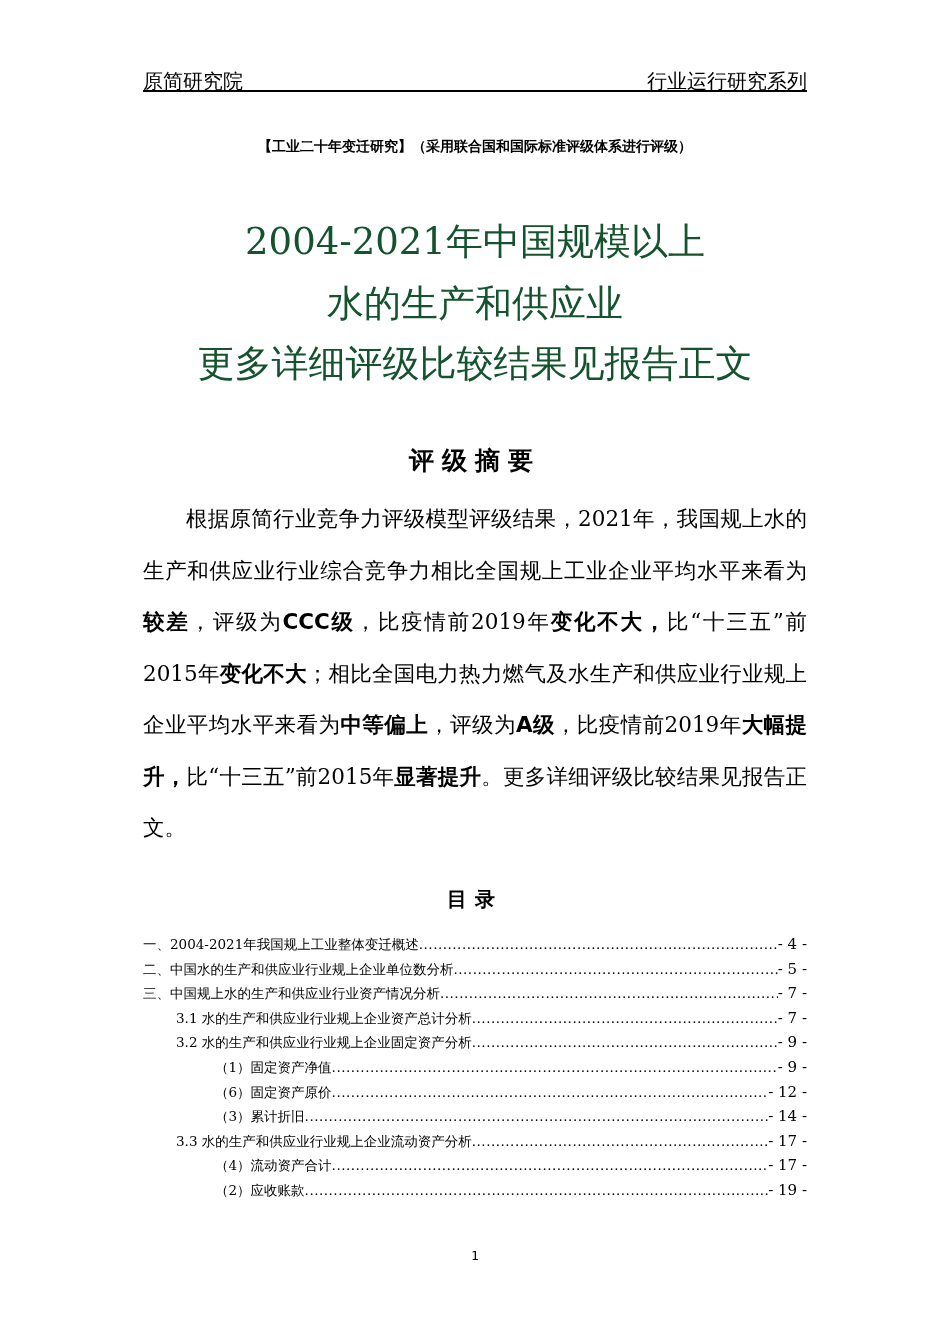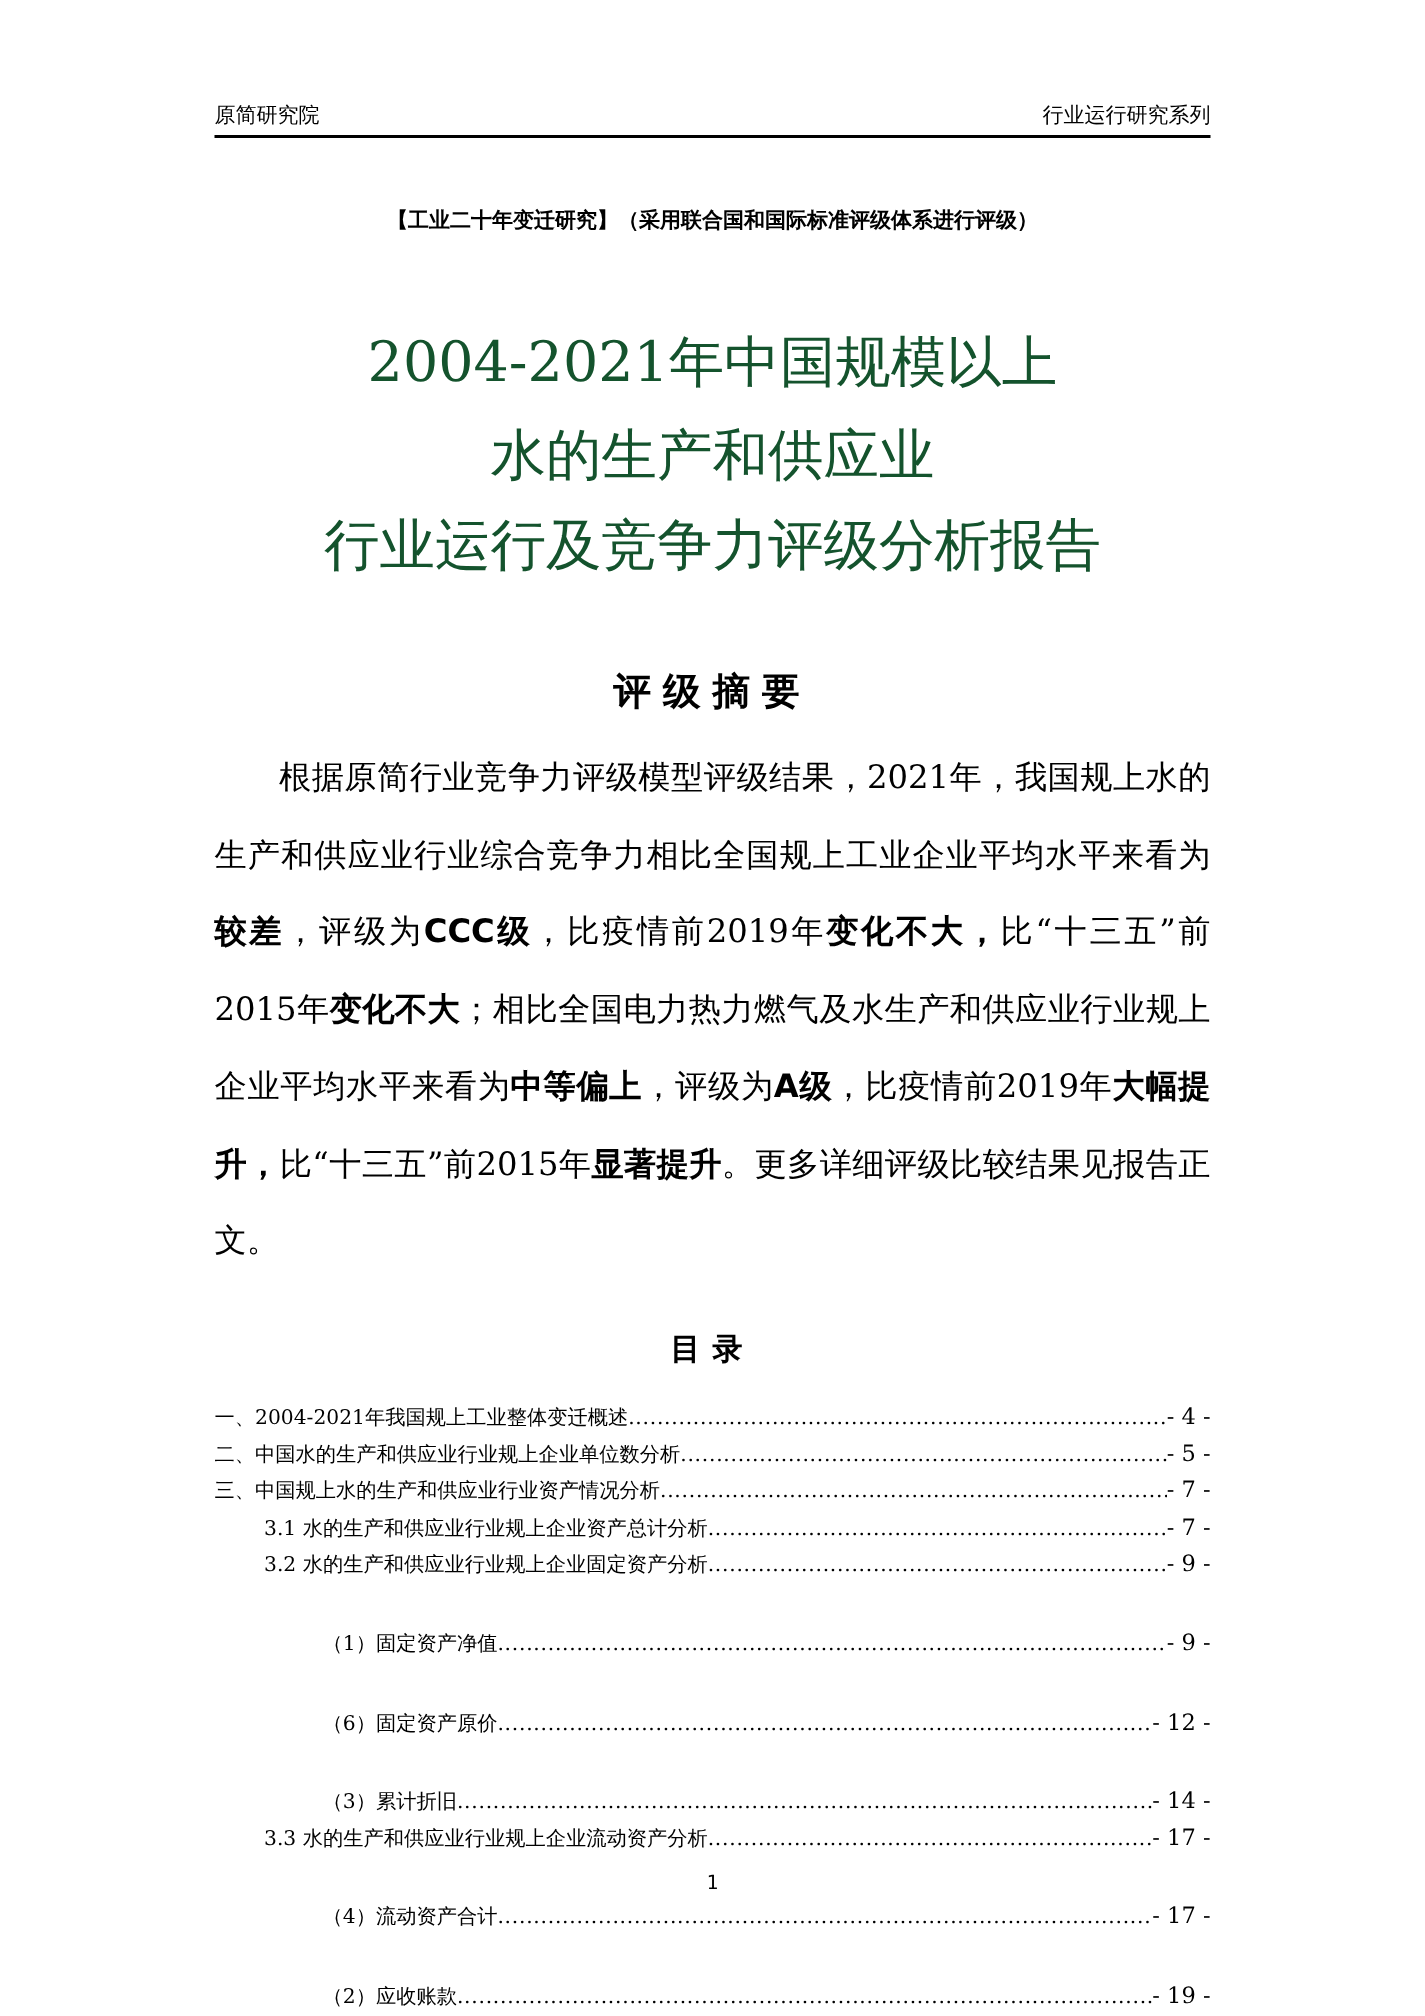--- a/index.html
+++ b/index.html
@@ -1,41 +1,41 @@
 <!DOCTYPE html>
 <html><head>
 <meta charset="utf-8">
 <style>
   html, body { margin: 0; padding: 0; background: #ffffff; }
   body { width: 950px; height: 1344px; position: relative; overflow: hidden;
          font-family: "DejaVu Serif", "Liberation Serif", serif; color: #000; }
   .page { position: absolute; left: 0; top: 0; width: 950px; height: 1344px; }
   .header { position: absolute; left: 143px; top: 66px; width: 664px; height: 24px;
             border-bottom: 2px solid #000; font-family: "DejaVu Sans", "Liberation Sans", sans-serif;
-            font-size: 14px; }
+            font-size: 20px; }
   .header .left { position: absolute; left: 0; top: 2px; }
   .header .right { position: absolute; right: 0; top: 2px; }
   .series-tag { position: absolute; left: 143px; top: 138px; width: 664px;
                 font-family: "DejaVu Sans", "Liberation Sans", sans-serif; font-size: 14px; font-weight: bold; text-align: center; white-space: nowrap; }
   .title { position: absolute; left: 143px; width: 664px; text-align: center; color: #14532d;
            font-family: "DejaVu Serif", "Liberation Serif", serif; font-size: 37px; line-height: 44px; white-space: nowrap; }
   .title.l1 { top: 220px; }
   .title.l2 { top: 282px; }
   .title.l3 { top: 342px; }
   .summary-title { position: absolute; left: 143px; top: 444px; width: 664px; text-align: center;
                    font-family: "DejaVu Sans", "Liberation Sans", sans-serif; font-size: 25px; font-weight: bold; letter-spacing: 8px; }
   .summary { position: absolute; left: 143px; top: 493px; width: 664px; font-size: 21.5px;
              line-height: 51.5px; text-indent: 43px; text-align: justify; }
   .summary b { font-family: "DejaVu Sans", "Liberation Sans", sans-serif; font-weight: bold; }
   .toc-title { position: absolute; left: 143px; top: 886px; width: 664px; text-align: center;
                font-family: "DejaVu Sans", "Liberation Sans", sans-serif; font-size: 20px; font-weight: bold; letter-spacing: 8px; }
   .toc { position: absolute; left: 143px; top: 932px; width: 664px; font-size: 13.5px; }
   .toc-row { display: flex; align-items: baseline; height: 24.6px; line-height: 24.6px; white-space: nowrap; }
   .toc-row.lvl2 { padding-left: 33px; }
-  .toc-row.lvl3 { padding-left: 72px; margin-top: 28px; }
+  .toc-row.lvl3 { padding-left: 72px; }
   .toc-row .label { flex: 0 0 auto; }
   .toc-row .dots { flex: 1 1 auto; overflow: hidden; }
   .toc-row .dots::before { content: "........................................................................................................................................................................................................"; letter-spacing: 0.5px; }
   .toc-row .pg { flex: 0 0 auto; font-size: 15px; }
   .page-num { position: absolute; left: 0; width: 950px; top: 1248px; text-align: center;
               font-family: "DejaVu Sans Mono", "Liberation Mono", monospace; font-size: 13px; }
 </style>
 </head>
 <body>
 
@@ -43,21 +43,21 @@
 
   <div class="header">
     <span class="left">原简研究院</span>
     <span class="right">行业运行研究系列</span>
   </div>
 
   <div class="series-tag">【工业二十年变迁研究】（采用联合国和国际标准评级体系进行评级）</div>
 
   <div class="title l1">2004-2021年中国规模以上</div>
   <div class="title l2">水的生产和供应业</div>
-  <div class="title l3">行业运行及竞争力评级分析报告</div>
+  <div class="title l3">更多详细评级比较结果见报告正文</div>
 
   <div class="summary-title">评级摘要</div>
 
   <div class="summary" id="summary"><span>根据原简行业竞争力评级模型评级结果，2021年，我国规上水的生产和供应业行业综合竞争力相比全国规上工业企业平均水平来看为</span><b>较差</b><span>，评级为</span><b>CCC级</b><span>，比疫情前2019年</span><b>变化不大，</b><span>比“十三五”前2015年</span><b>变化不大</b><span>；相比全国电力热力燃气及水生产和供应业行业规上企业平均水平来看为</span><b>中等偏上</b><span>，评级为</span><b>A级</b><span>，比疫情前2019年</span><b>大幅提升，</b><span>比“十三五”前2015年</span><b>显著提升</b><span>。更多详细评级比较结果见报告正文。</span></div>
 
   <div class="toc-title">目录</div>
 
   <div class="toc" id="toc">
       <div class="toc-row lvl1">
         <span class="label">一、2004-2021年我国规上工业整体变迁概述</span>

